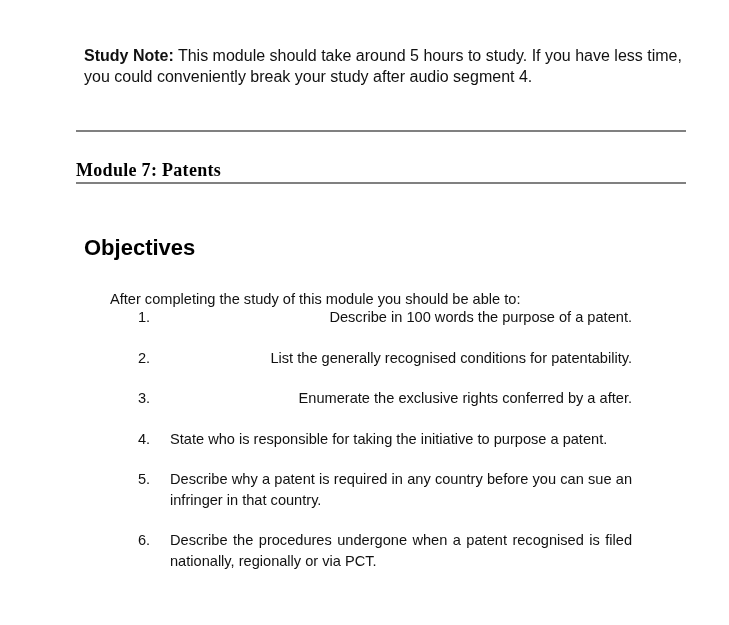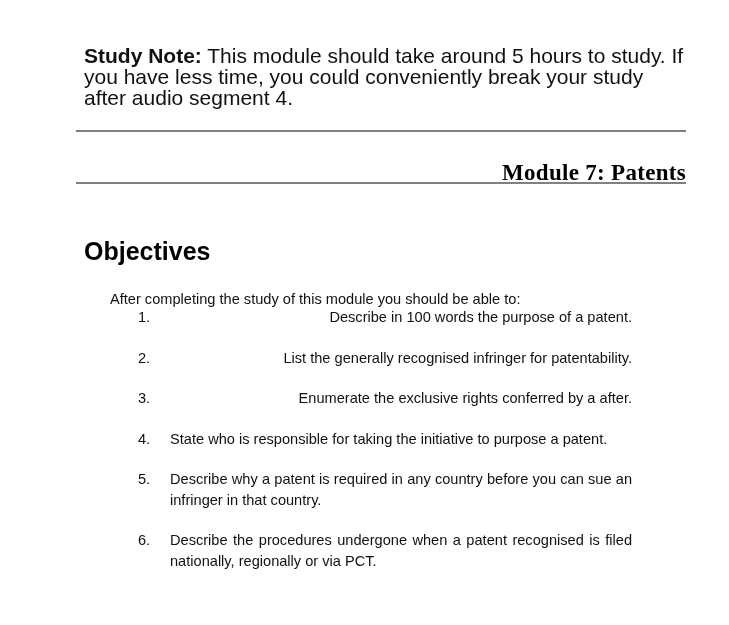--- a/index.html
+++ b/index.html
@@ -25,21 +25,21 @@
     height: 625px;
     background: #ffffff;
   }
 
   
   .study-note {
     position: absolute;
     left: 84px;
     top: 35px;
     width: 602px;
-    font-size: 21px;
+    font-size: 16px;
     line-height: 21px;
     color: #111111;
     text-align: left;
     margin-top: 10px;
   }
   .study-note .lead {
     font-weight: bold;
   }
 
   
@@ -51,35 +51,35 @@
     background: #808080;
   }
   .rule-top  { top: 130px; }
   .rule-bot  { top: 182px; }
 
   .module-title {
     position: absolute;
     left: 76px;
     top: 141px;
     width: 610px;
-    text-align: right;
+    text-align: left;
     font-family: "Liberation Serif", serif;
     font-weight: bold;
-    font-size: 23px;
+    font-size: 18px;
     line-height: 34px;
     letter-spacing: 0.3px;
     color: #000000;
   }
 
   
   .objectives-heading {
     position: absolute;
     left: 84px;
     top: 218px;
-    font-size: 25px;
+    font-size: 22px;
     font-weight: bold;
     line-height: 24px;
     color: #000000;
   }
 
   
   .objectives-intro {
     position: absolute;
     left: 110px;
     top: 274px;
@@ -143,21 +143,21 @@
 
   <div class="objectives-list">
 
     <div class="obj-item single">
       <span class="num">1.</span>
       <span class="txt">Describe in 100 words the purpose of a patent.</span>
     </div>
 
     <div class="obj-item single">
       <span class="num">2.</span>
-      <span class="txt">List the generally recognised infringer for patentability.</span>
+      <span class="txt">List the generally recognised conditions for patentability.</span>
     </div>
 
     <div class="obj-item single">
       <span class="num">3.</span>
       <span class="txt">Enumerate the exclusive rights conferred by a after.</span>
     </div>
 
     <div class="obj-item">
       <span class="num">4.</span>
       <span class="txt">State who is responsible for taking the initiative to purpose a patent.</span>

